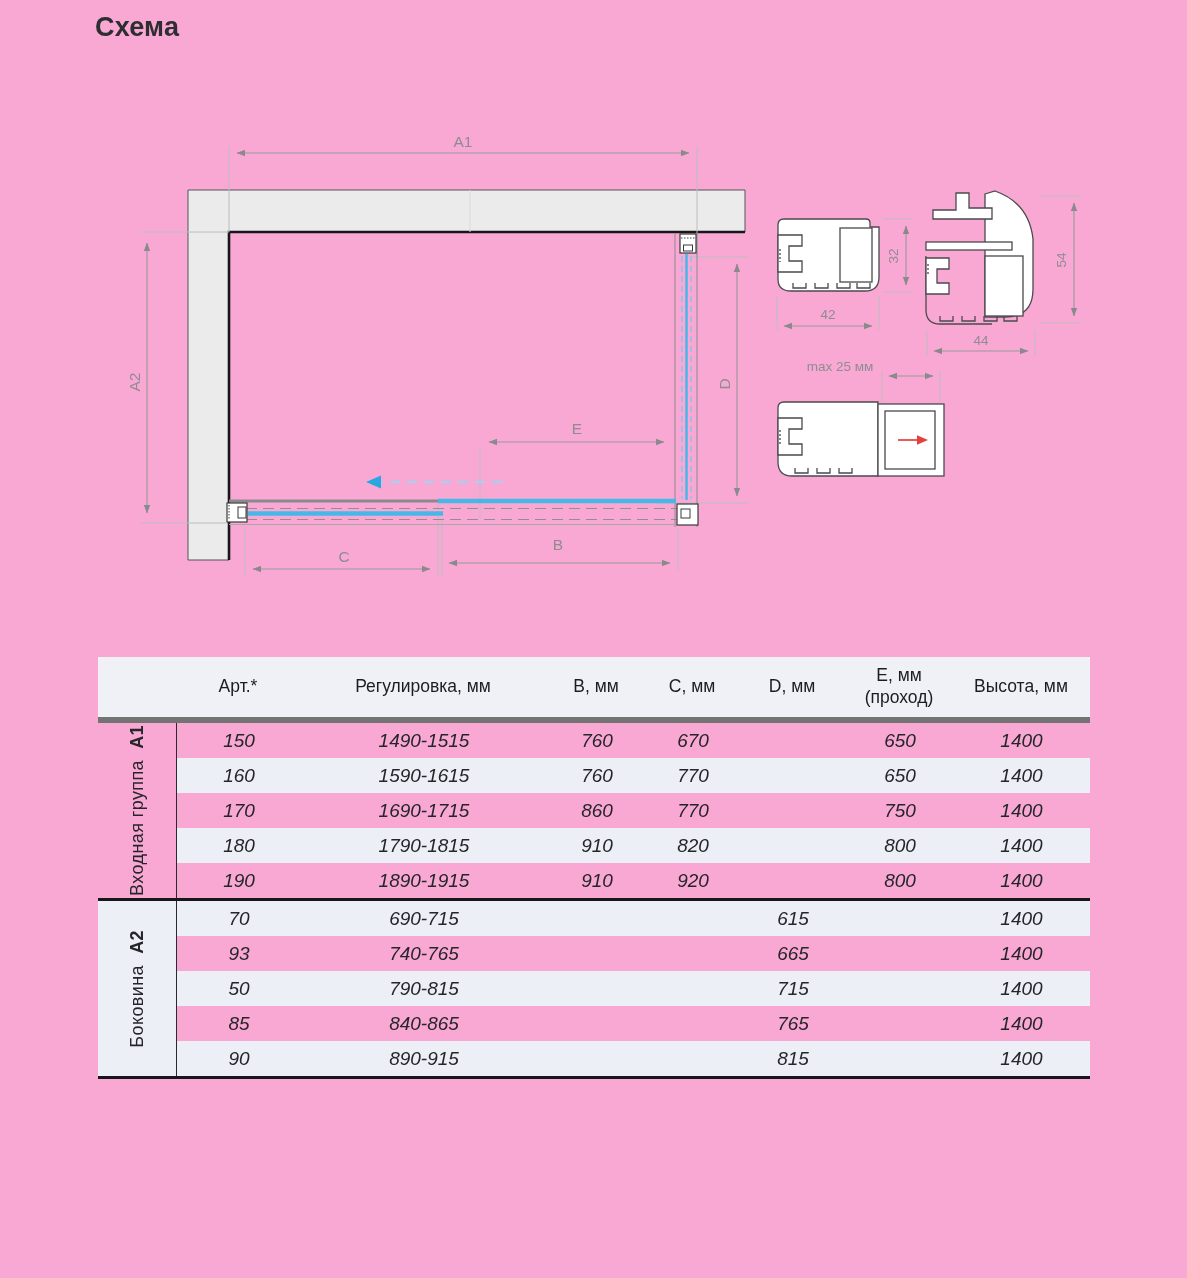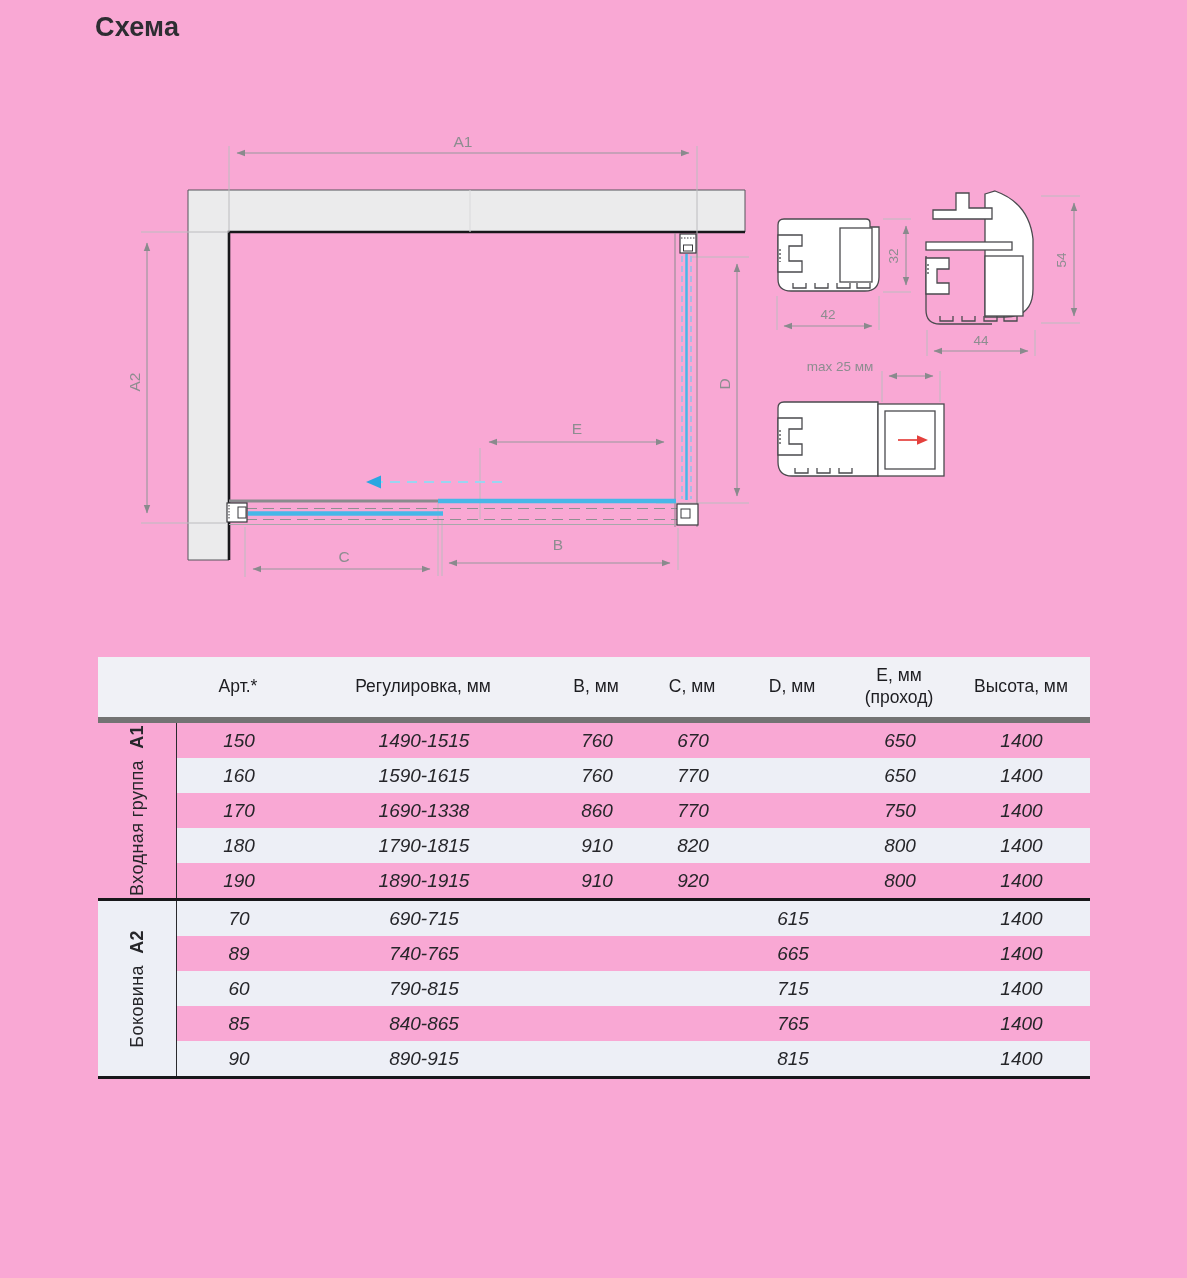--- a/index.html
+++ b/index.html
@@ -211,21 +211,21 @@
           <div class="tcell">160</div>
           <div class="tcell">1590-1615</div>
           <div class="tcell">760</div>
           <div class="tcell">770</div>
           <div class="tcell"></div>
           <div class="tcell">650</div>
           <div class="tcell">1400</div>
         </div>
         <div class="trow">
           <div class="tcell">170</div>
-          <div class="tcell">1690-1338</div>
+          <div class="tcell">1690-1715</div>
           <div class="tcell">860</div>
           <div class="tcell">770</div>
           <div class="tcell"></div>
           <div class="tcell">750</div>
           <div class="tcell">1400</div>
         </div>
         <div class="trow">
           <div class="tcell">180</div>
           <div class="tcell">1790-1815</div>
           <div class="tcell">910</div>
@@ -257,30 +257,30 @@
         <div class="trow">
           <div class="tcell">70</div>
           <div class="tcell">690-715</div>
           <div class="tcell"></div>
           <div class="tcell"></div>
           <div class="tcell">615</div>
           <div class="tcell"></div>
           <div class="tcell">1400</div>
         </div>
         <div class="trow">
-          <div class="tcell">89</div>
+          <div class="tcell">93</div>
           <div class="tcell">740-765</div>
           <div class="tcell"></div>
           <div class="tcell"></div>
           <div class="tcell">665</div>
           <div class="tcell"></div>
           <div class="tcell">1400</div>
         </div>
         <div class="trow">
-          <div class="tcell">60</div>
+          <div class="tcell">50</div>
           <div class="tcell">790-815</div>
           <div class="tcell"></div>
           <div class="tcell"></div>
           <div class="tcell">715</div>
           <div class="tcell"></div>
           <div class="tcell">1400</div>
         </div>
         <div class="trow">
           <div class="tcell">85</div>
           <div class="tcell">840-865</div>

